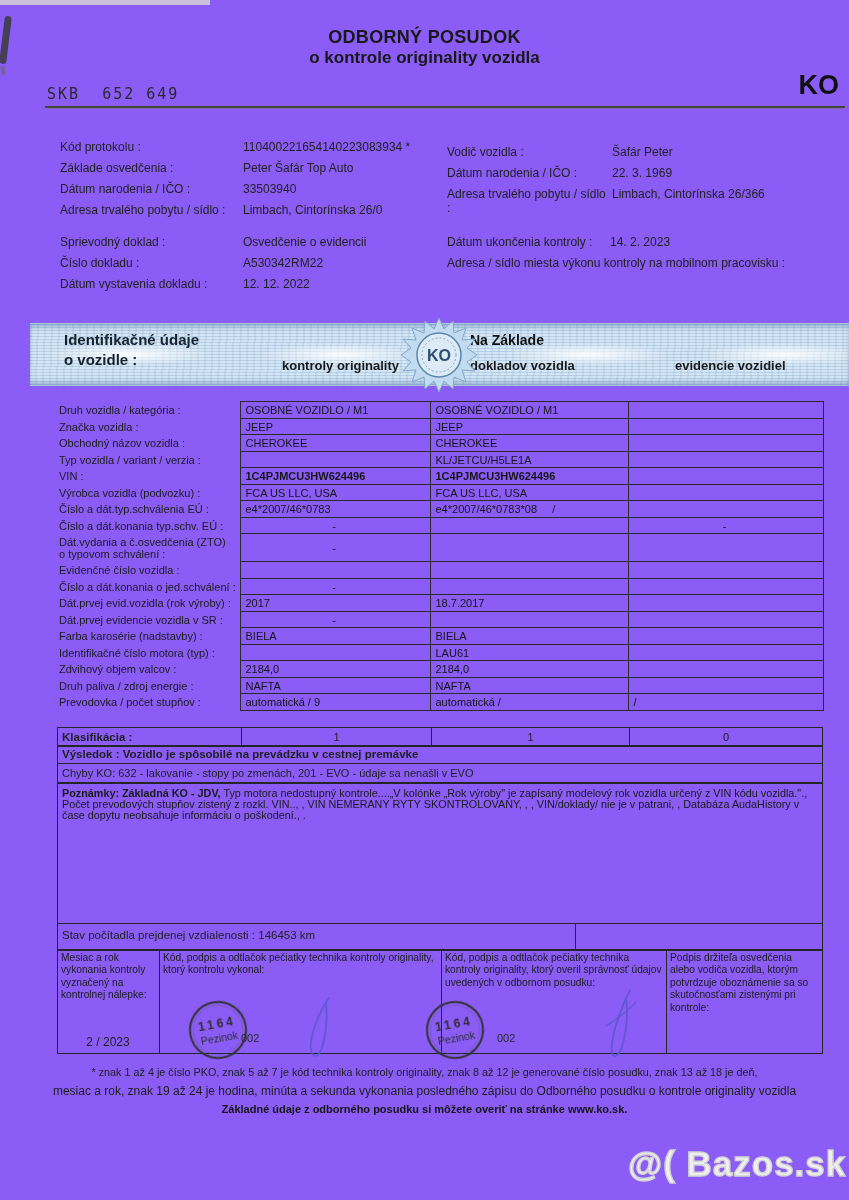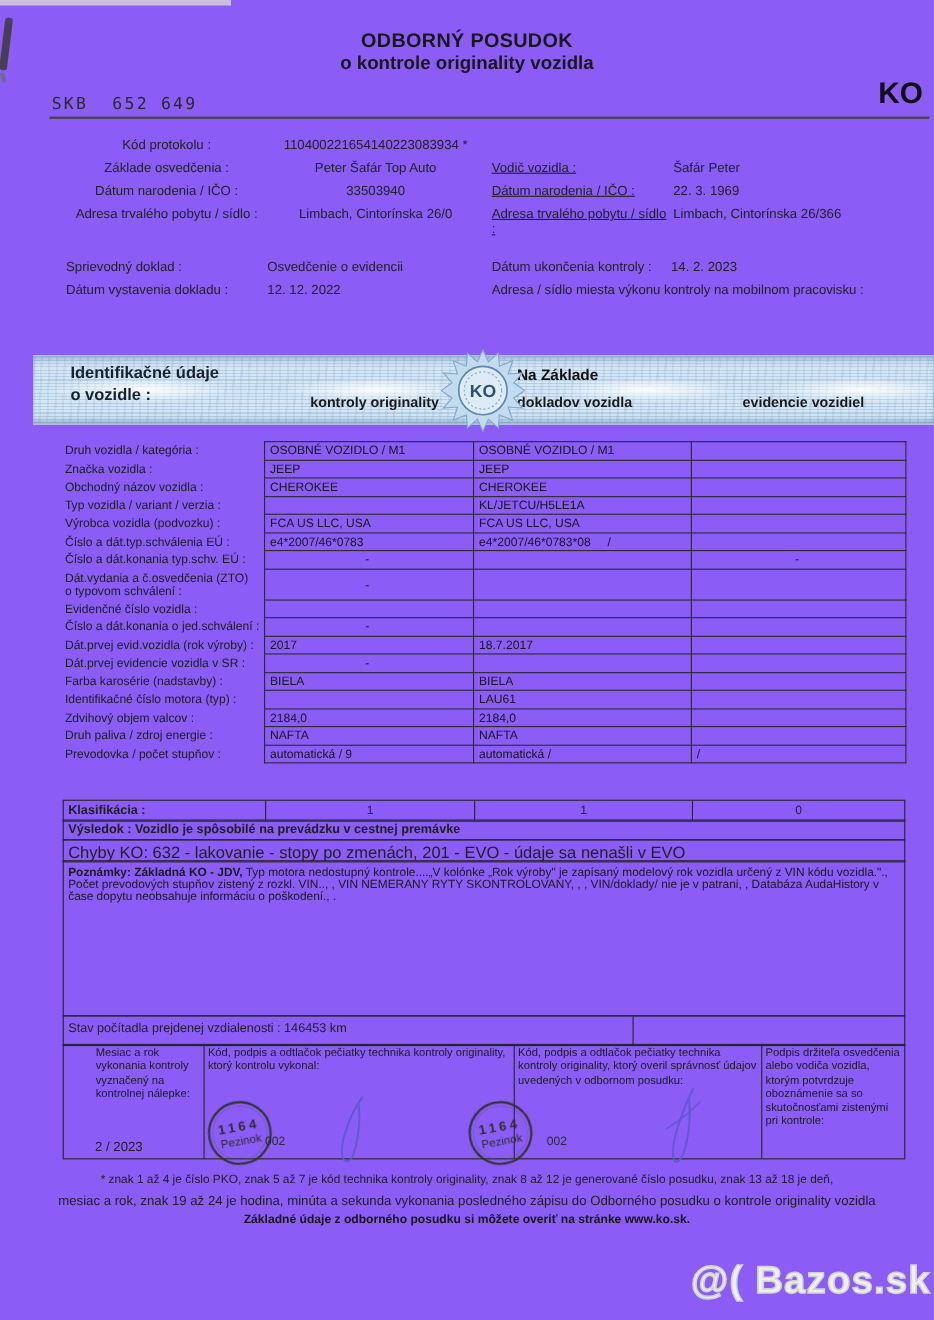--- a/index.html
+++ b/index.html
@@ -17,23 +17,23 @@
   .title2 { position:absolute; top:48px; left:0; width:100%; text-align:center; font-size:17px; font-weight:bold; color:#181818; }
   .serial { position:absolute; left:47px; top:85px; font-family:"DejaVu Sans Mono","Liberation Mono",monospace; font-size:15px; letter-spacing:2px; color:#2a2a2a; white-space:pre; }
   .ko-mark { position:absolute; right:10px; top:70px; font-size:27px; font-weight:bold; color:#101010; }
   .rule { position:absolute; left:45px; top:106px; width:800px; height:0; border-top:2px solid #44443c; box-shadow:0 1px 0 rgba(120,140,60,.35); }
 
   
   .info-row { display:flex; height:21px; align-items:flex-start; font-size:12px; line-height:14px; color:#222; }
   .info-row .l { flex:0 0 183px; }
   .info-row .v { flex:1; }
   .ib { position:absolute; }
-  .ib1L { left:60px;  top:124px; width:380px;text-align:center; }
+  .ib1L { left:60px;  top:140px; width:380px; }
   .ib1R { left:447px; top:145px; width:395px; }
-  .ib1R .info-row .l { flex:0 0 165px;text-decoration:underline; }
+  .ib1R .info-row .l { flex:0 0 165px; }
   .ib2L { left:60px;  top:235px; width:380px; }
   .ib2R { left:447px; top:235px; width:400px; }
   .ib2R .info-row .l { flex:0 0 163px; }
   .ib2R .info-row.wide .l { flex:0 0 400px; }
 
   
   .banner { position:absolute; left:30px; top:323px; width:819px; height:63px;
     background-color:#d5e6f4;
     background-image:
       radial-gradient(ellipse 120px 16px at 12% 50%, rgba(255,255,255,.95), rgba(255,255,255,0) 70%),
@@ -62,28 +62,28 @@
   .vt tr.bold td:not(.lbl) { font-weight:bold; }
 
   
   .stack { position:absolute; left:57px; top:728px; width:766px; }
   .bx { border:1.5px solid #262626; margin-top:-1.5px; position:relative; background:transparent; }
   .klas { height:20px; display:flex; }
   .klas .kc { border-left:1.5px solid #262626; font-size:11px; display:flex; align-items:center; justify-content:center; }
   .klas .k0 { flex:0 0 183px; border-left:none; font-weight:bold; font-size:11.5px; justify-content:flex-start; padding-left:4px; }
   .klas .k1 { flex:0 0 190px; } .klas .k2 { flex:0 0 198px; } .klas .k3 { flex:1; }
   .vysl { height:19px; font-weight:bold; font-size:11.5px; padding:2px 0 0 4px; }
-  .chyb { height:21px; font-size:15px; padding:3px 0 0 4px; }
+  .chyb { height:21px; font-size:11px; padding:3px 0 0 4px; }
   .pozn { height:142px; font-size:10.8px; line-height:10.8px; padding:5px 8px 0 4px; color:#1a1a1a; }
   .pozn b { font-weight:bold; }
   .stav { height:28px; font-size:11.5px; }
   .stav .inner { position:absolute; left:0; top:0; width:518px; height:100%; border-right:1.5px solid #262626; padding:5px 0 0 4px; }
 
   
-  .btm { height:105px; display:flex;padding-left:26px; }
+  .btm { height:105px; display:flex; }
   .btm .bc { border-left:1.5px solid #262626; font-size:10.2px; line-height:12.4px; padding:2px 3px; color:#1c1c1c; }
   .btm .b0 { flex:0 0 101px; border-left:none; }
   .btm .b1 { flex:0 0 282px; } .btm .b2 { flex:0 0 225px; } .btm .b3 { flex:1; }
 
   .month { position:absolute; left:68px; top:1035px; width:80px; text-align:center; font-size:12px; color:#222; }
   .code  { position:absolute; font-size:11px; color:#2a2a2a; }
   .code1 { left:241px; top:1032px; } .code2 { left:497px; top:1032px; }
 
   .stamp { position:absolute; width:58px; height:58px; border:2.5px solid #333; border-radius:50%;
            transform:rotate(-10deg); display:flex; flex-direction:column; align-items:center; justify-content:center;
@@ -149,20 +149,24 @@
     <div class="info-row">
         <span class="l">Adresa trvalého pobytu / sídlo :</span>
         <span class="v">Limbach, Cintorínska 26/366</span>
       </div>
   </div>
 
   <div class="ib ib2L">
     <div class="info-row">
         <span class="l">Sprievodný doklad :</span>
         <span class="v">Osvedčenie o evidencii</span>
+      </div>
+    <div class="info-row">
+        <span class="l">Číslo dokladu :</span>
+        <span class="v">A530342RM22</span>
       </div>
     <div class="info-row">
         <span class="l">Dátum vystavenia dokladu :</span>
         <span class="v">12. 12. 2022</span>
       </div>
   </div>
 
   <div class="ib ib2R">
     <div class="info-row">
         <span class="l">Dátum ukončenia kontroly :</span>
@@ -214,20 +218,26 @@
     <tr>
           <td class="lbl">Obchodný názov vozidla :</td>
           <td>CHEROKEE</td>
           <td>CHEROKEE</td>
           <td></td>
         </tr>
     <tr>
           <td class="lbl">Typ vozidla / variant / verzia :</td>
           <td></td>
           <td>KL/JETCU/H5LE1A</td>
+          <td></td>
+        </tr>
+    <tr class="bold">
+          <td class="lbl">VIN :</td>
+          <td>1C4PJMCU3HW624496</td>
+          <td>1C4PJMCU3HW624496</td>
           <td></td>
         </tr>
     <tr>
           <td class="lbl">Výrobca vozidla (podvozku) :</td>
           <td>FCA US LLC, USA</td>
           <td>FCA US LLC, USA</td>
           <td></td>
         </tr>
     <tr>
           <td class="lbl">Číslo a dát.typ.schválenia EÚ :</td>

